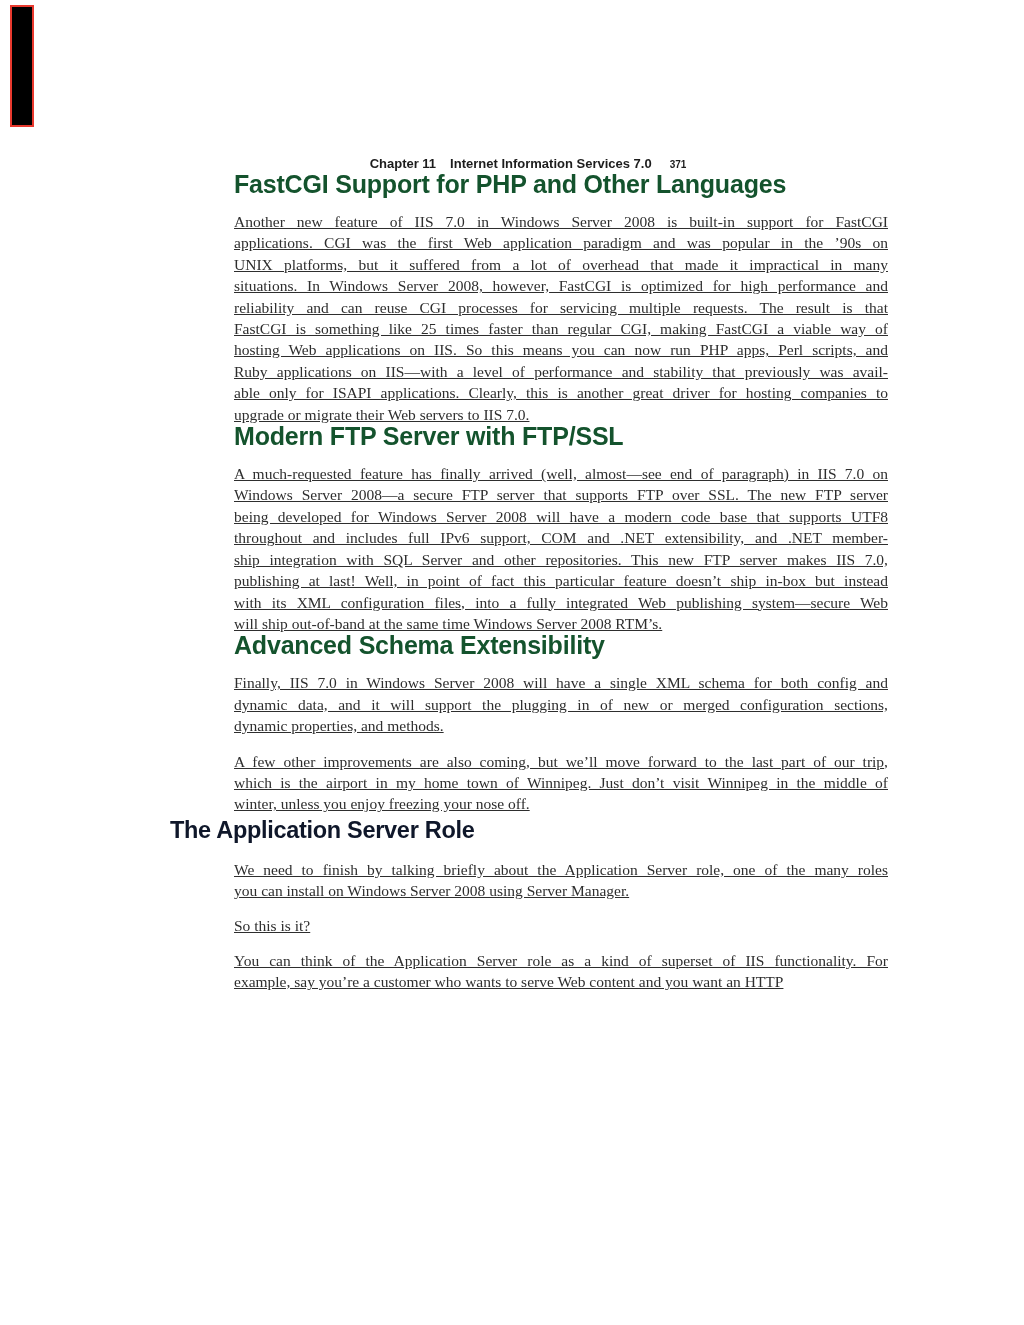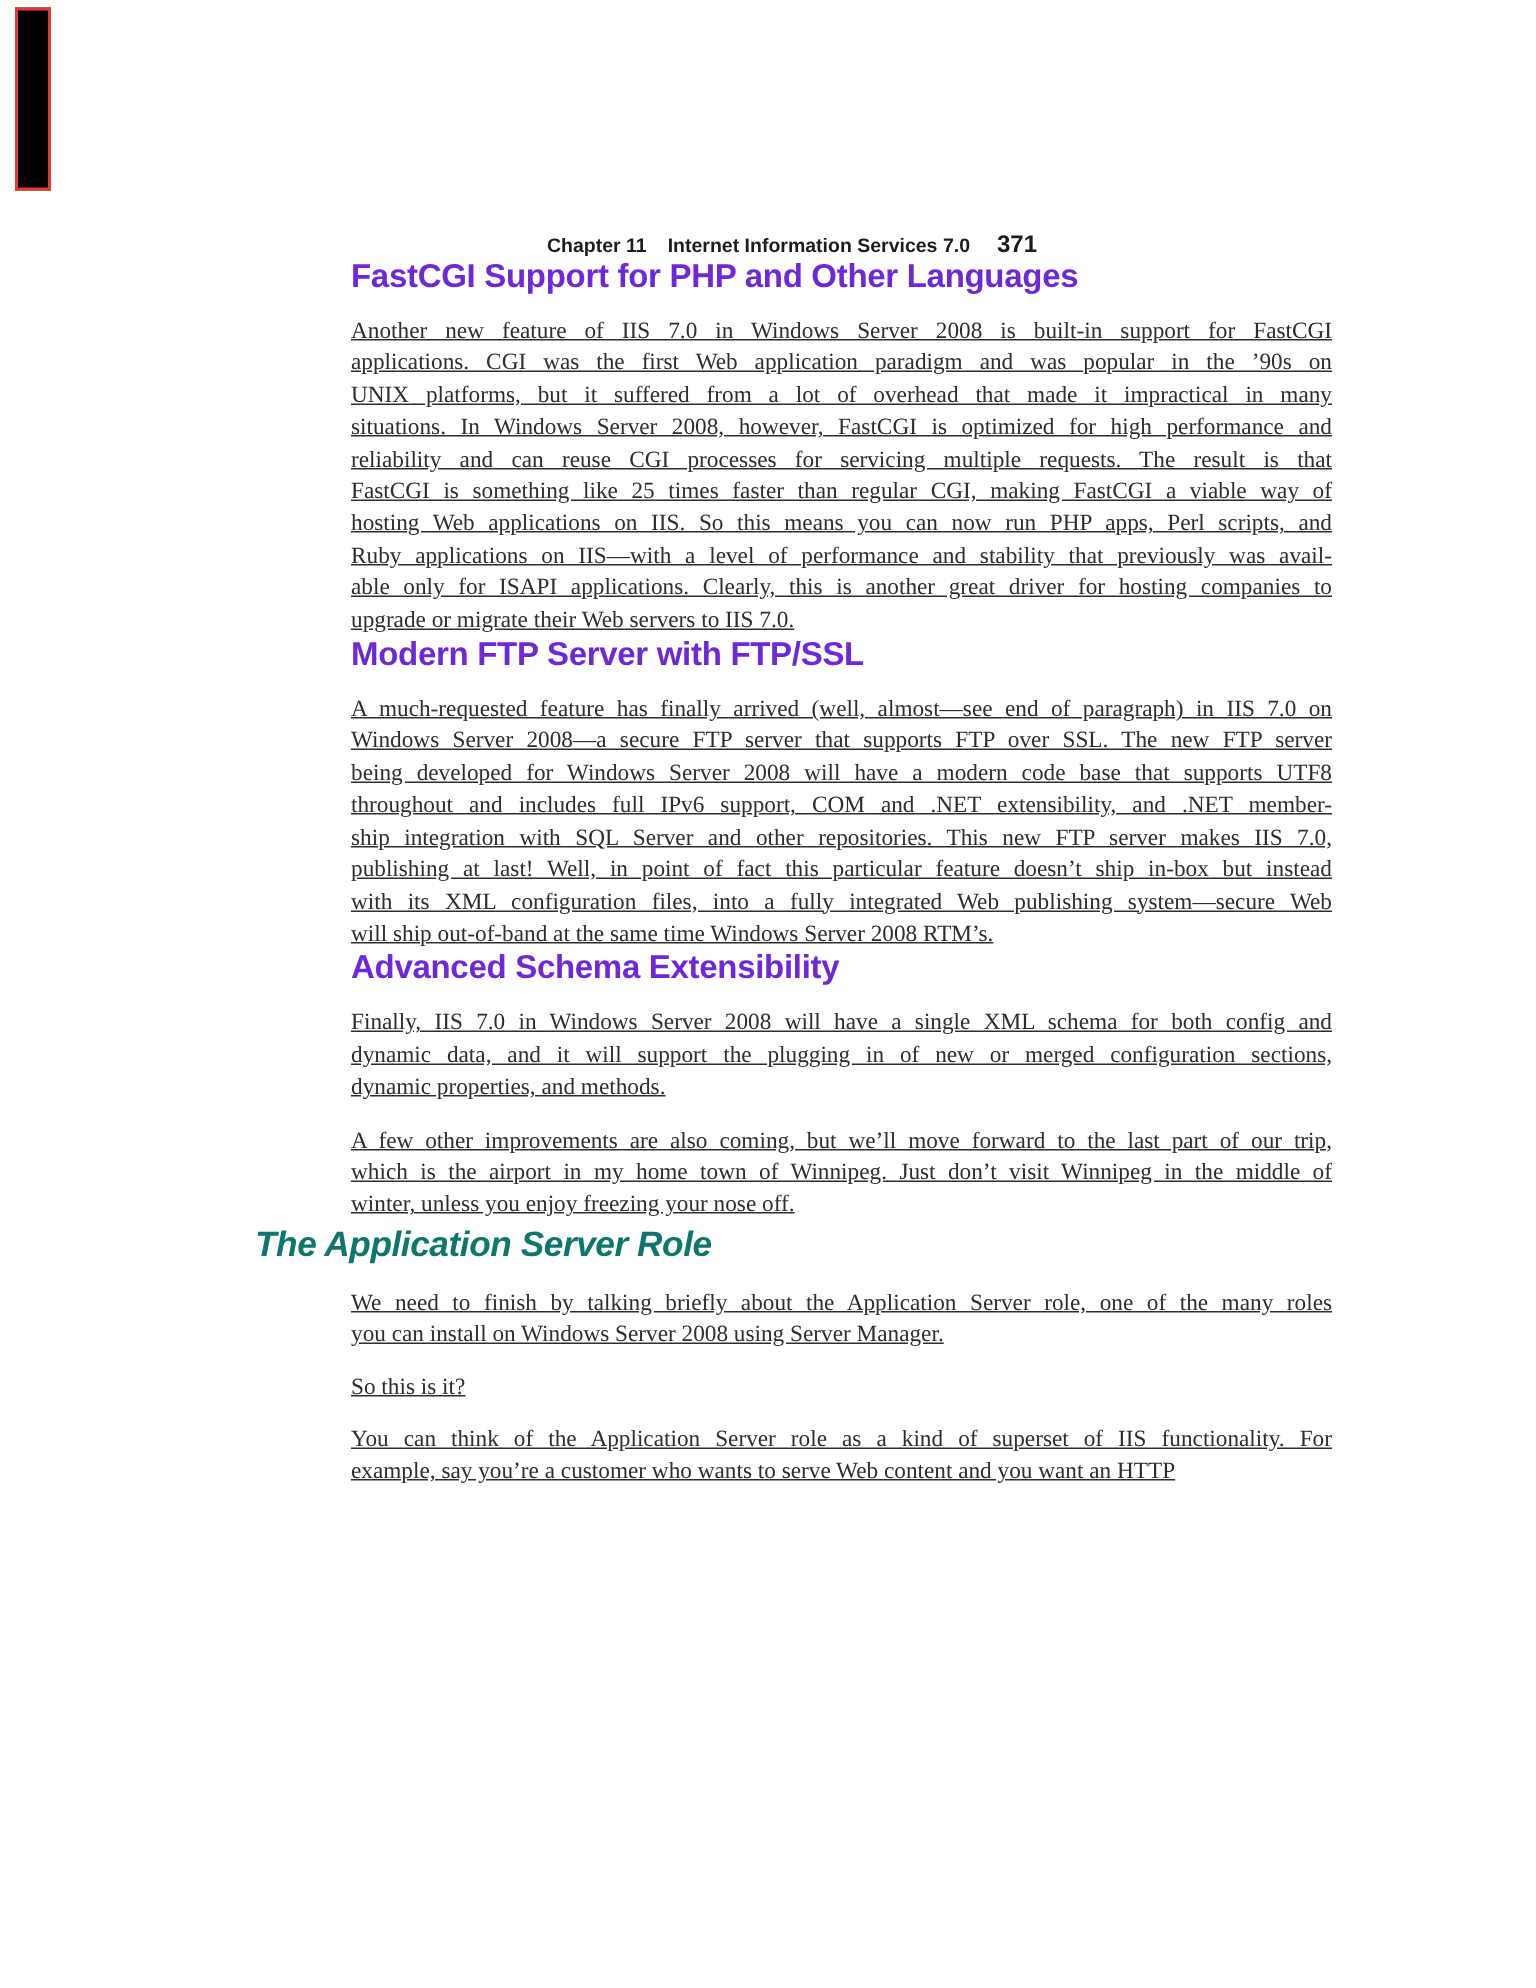--- a/index.html
+++ b/index.html
@@ -32,39 +32,38 @@
     display: flex;
     justify-content: center;
     align-items: baseline;
     font-family: "Liberation Sans", sans-serif;
     font-weight: 700;
     font-size: 13px;
     line-height: 16px;
     color: #1c1c1c;
   }
   .running-header .rh-title { margin-left: 14px; }
-  .running-header .rh-page  { margin-left: 18px; font-size: 16px; }
+  .running-header .rh-page  { margin-left: 18px; font-size: 10px; }
   h2.section-heading {
     font-family: "Liberation Sans", sans-serif;
     font-weight: 700;
-    font-size: 22px;
+    font-size: 25px;
     line-height: 23px;
-    color: #6d28d9;
+    color: #14532d;
     margin: 0 0 0 64px;
     letter-spacing: -0.2px;
   }
   h1.top-heading {
     font-family: "Liberation Sans", sans-serif;
     font-weight: 700;
     font-size: 23.5px;
     line-height: 30px;
-    color: #0f766e;
+    color: #0f172a;
     margin: 0;
     letter-spacing: -0.3px;
-    font-style: italic;
   }
   .para {
     margin-left: 64px;
     width: 654px;
     font-size: 15.5px;
     line-height: 21.4px;
     color: #2e2e2e;
     text-decoration: underline;
   }
   .para .tline { text-align: justify; text-align-last: justify; }

